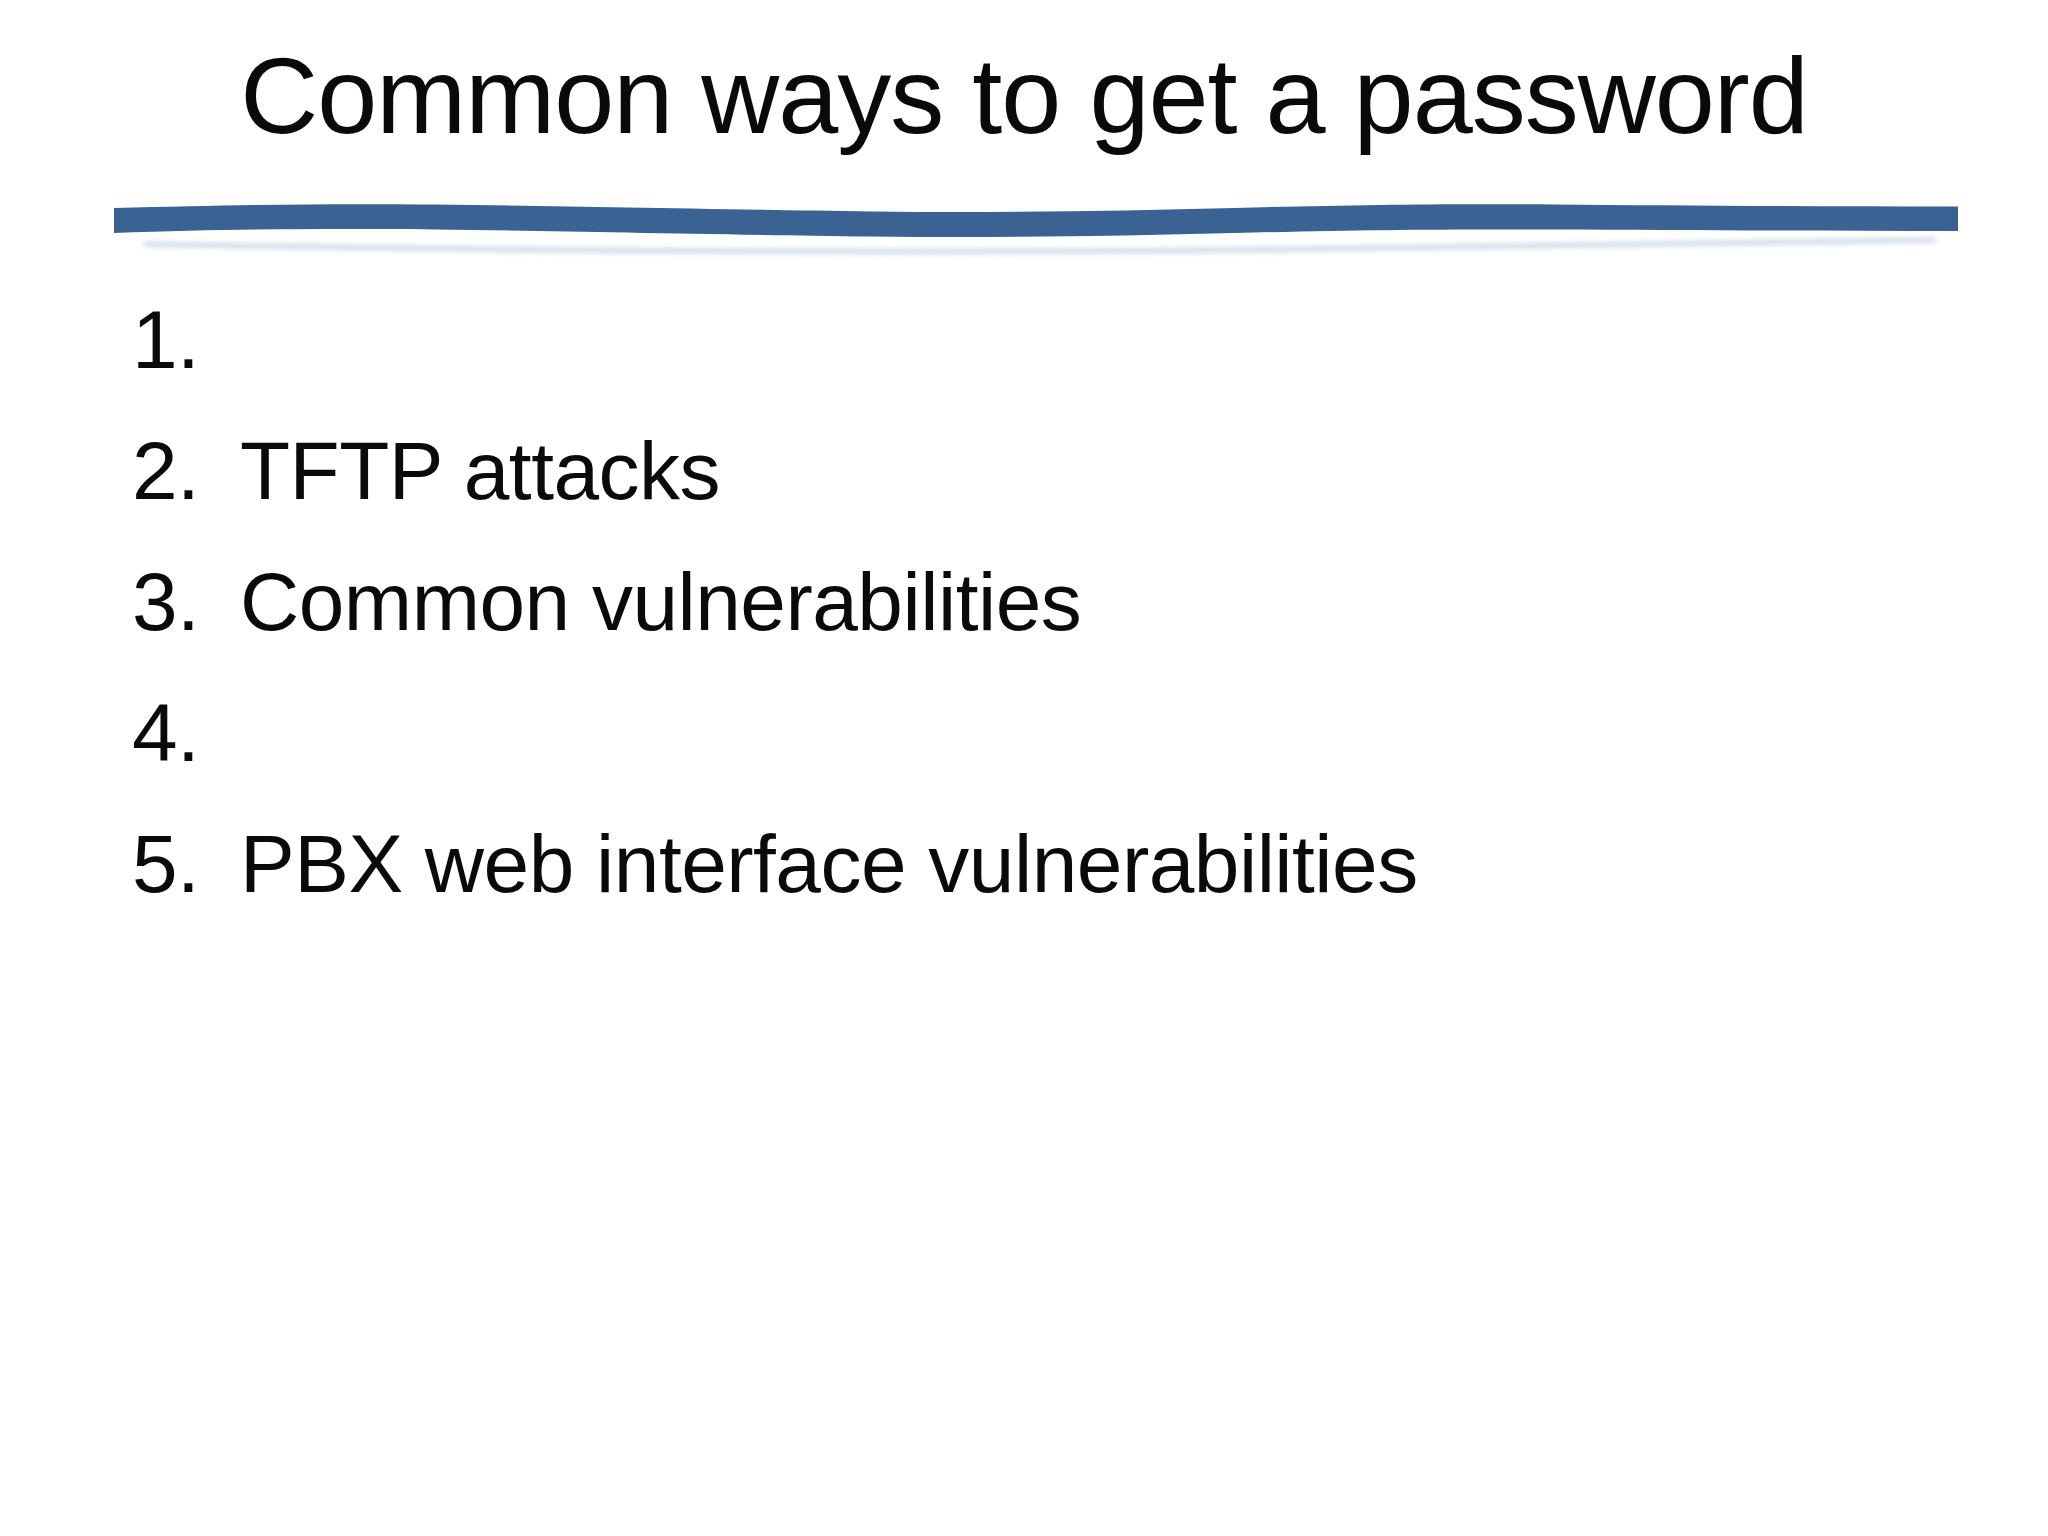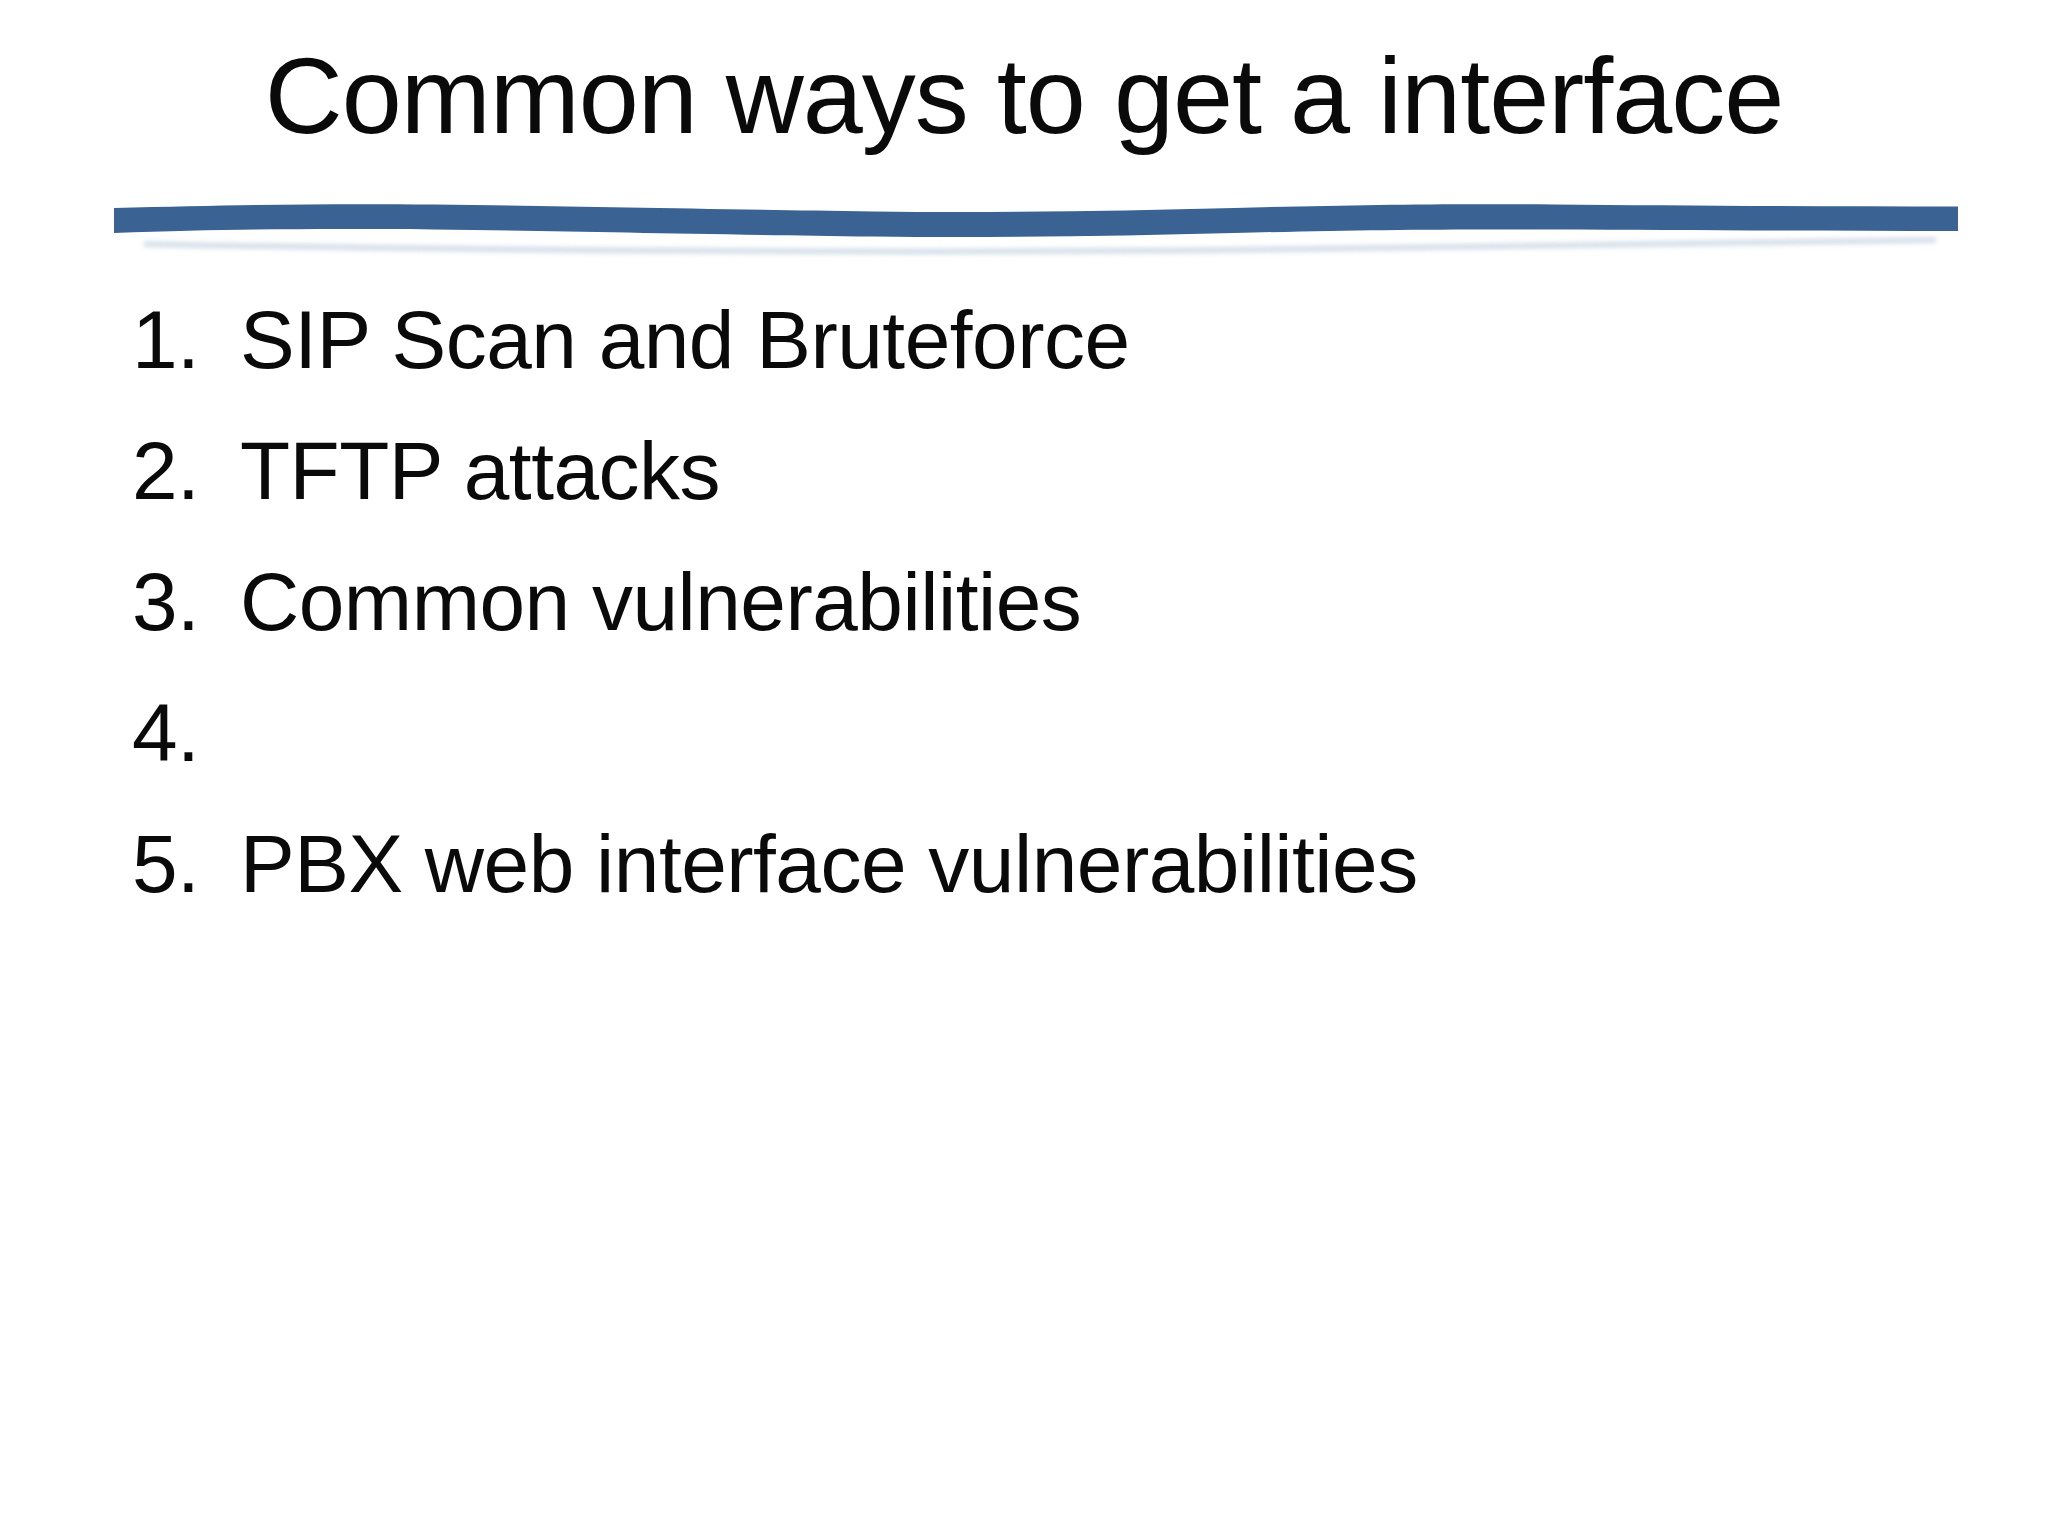--- a/index.html
+++ b/index.html
@@ -59,21 +59,21 @@
   }
   .item-label {
     flex: 0 0 auto;
   }
 </style>
 </head>
 <body>
 
 <div class="slide">
 
-  <h1 class="slide-title">Common ways to get a interface</h1>
+  <h1 class="slide-title">Common ways to get a password</h1>
 
   <div class="divider-wrap">
     <svg width="1844" height="70" viewBox="0 0 1844 70" xmlns="http://www.w3.org/2000/svg">
       <defs>
         <filter id="softblur" x="-5%" y="-60%" width="110%" height="260%">
           <feGaussianBlur stdDeviation="2.6"></feGaussianBlur>
         </filter>
       </defs>
 
       <path d="M 30,49 C 380,56 820,58 1110,55 C 1420,52 1690,48 1822,45" fill="none" stroke="#9FB2CC" stroke-width="5" opacity="0.5" filter="url(#softblur)"></path>
@@ -90,21 +90,20 @@
                C 1000,41 880,43 760,41.5
                C 560,39 460,36 320,34.5
                C 200,33.5 120,34 0,38
                Z" fill="#3A6394"></path>
     </svg>
   </div>
 
   <ol class="numbered-list">
     <li class="list-item">
       <span class="item-number">1.</span>
-      <span class="item-label">SIP Scan and Bruteforce</span>
     </li>
     <li class="list-item">
       <span class="item-number">2.</span>
       <span class="item-label">TFTP attacks</span>
     </li>
     <li class="list-item">
       <span class="item-number">3.</span>
       <span class="item-label">Common vulnerabilities</span>
     </li>
     <li class="list-item">

